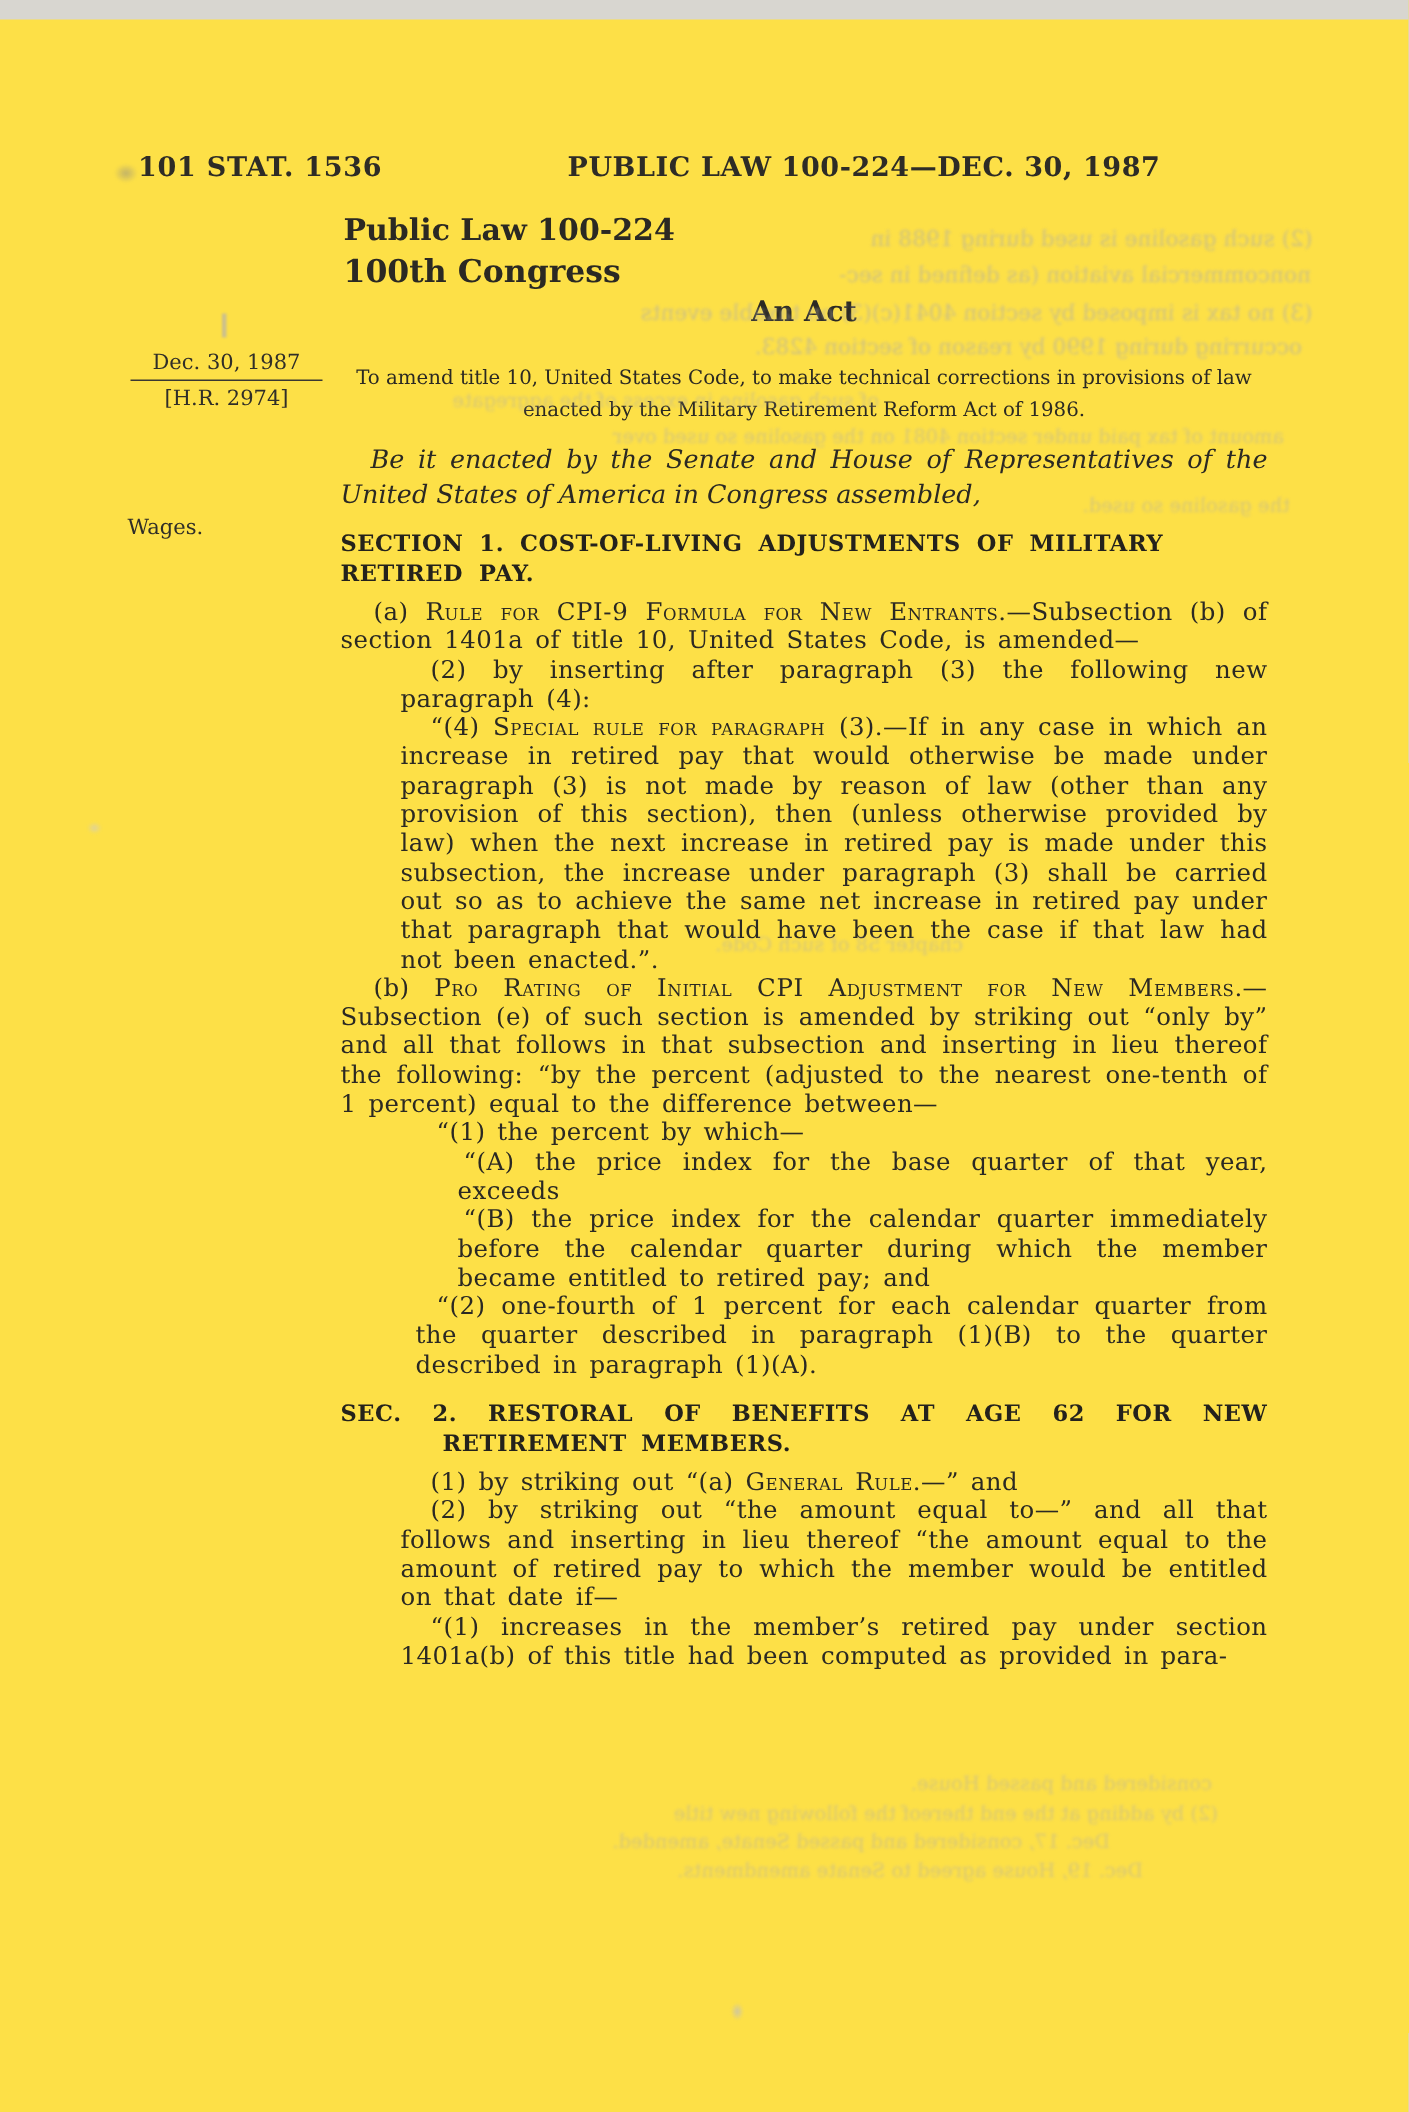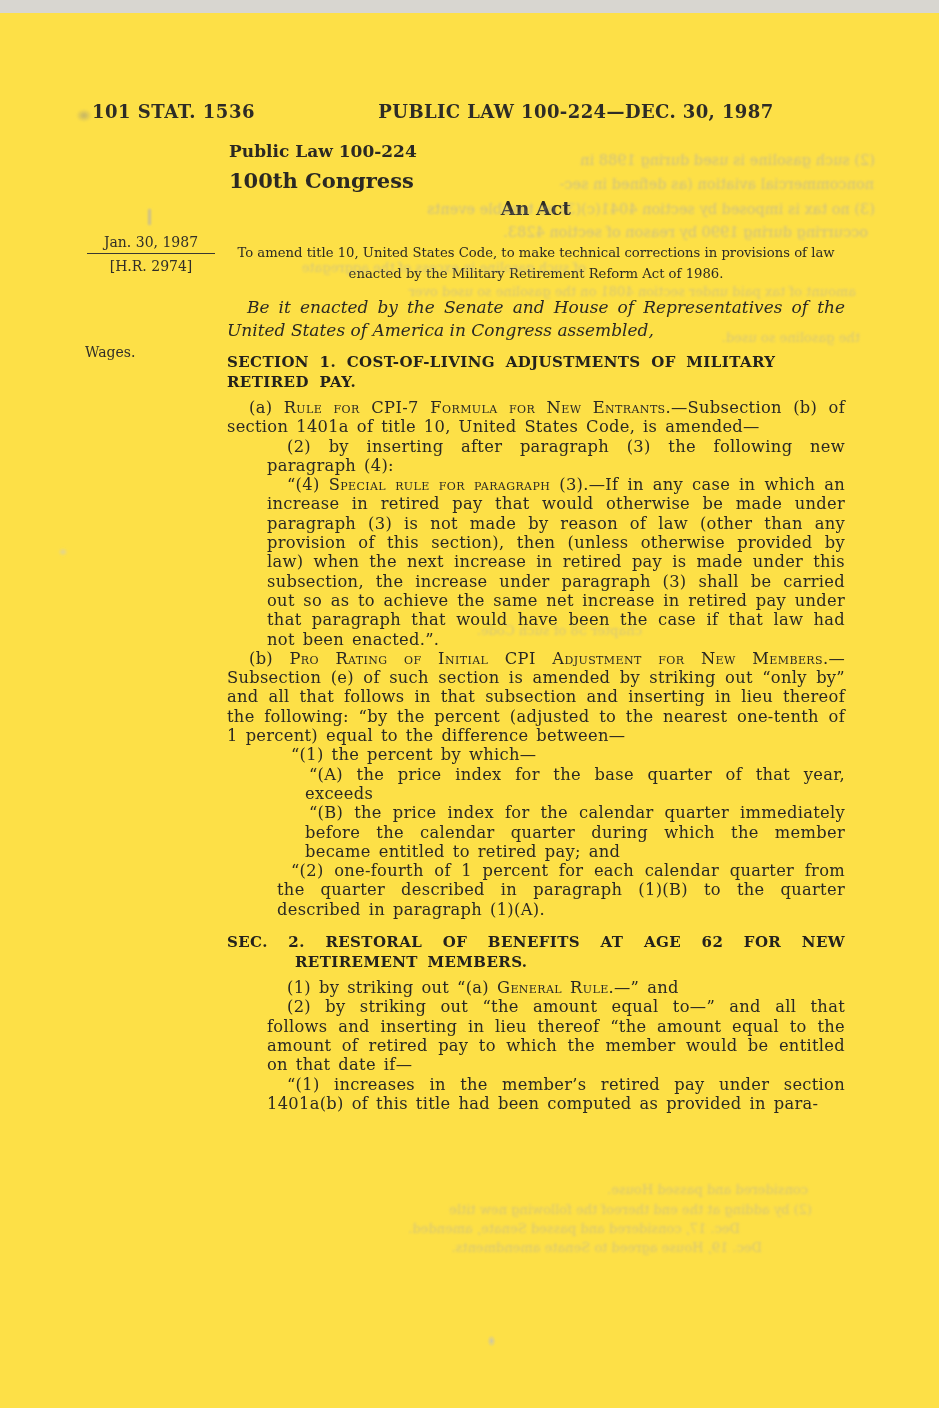--- a/index.html
+++ b/index.html
@@ -7,21 +7,21 @@
     position:relative;width:939px;height:1408px;margin:13px auto;overflow:hidden;
     background:radial-gradient(ellipse at 48% 38%, #f3f2ee 0%, #f1efe9 55%, #ecead3e 100%);
     background-color:#fde047;
     font-family:"DejaVu Serif","Liberation Serif",serif;
     color:#2b2923;
   }
   
   .stat-no{position:absolute;top:88px;left:92px;font-size:18px;font-weight:bold;letter-spacing:.5px;color:#2e2c26;}
   .law-head{position:absolute;top:88px;left:227px;width:618px;text-align:center;font-size:18px;font-weight:bold;letter-spacing:.4px;color:#2e2c26;padding-left:40px;}
   
-  .law-name{position:absolute;top:128px;left:229px;font-size:17px;font-weight:bold;}
+  .law-name{position:absolute;top:128px;left:229px;font-size:20px;font-weight:bold;}
   .congress{position:absolute;top:155px;left:229px;font-size:21px;font-weight:bold;}
   .an-act{position:absolute;top:184px;left:227px;width:618px;text-align:center;font-size:19px;font-weight:bold;}
   
   .note-block{position:absolute;top:221px;left:85px;width:132px;text-align:center;font-size:14px;color:#302e28;}
   .note-rule{height:1px;background:#3a3832;margin:3px 2px 4px 2px;}
   .note-wages{position:absolute;top:331px;left:85px;font-size:14px;color:#302e28;}
   
   .content{position:absolute;top:229px;left:227px;width:618px;}
   .preamble{margin:0;text-align:center;font-size:13.2px;line-height:21px;color:#2b2923;}
   .enacting{margin:12px 0 0 0;font-style:italic;font-size:17px;line-height:22.5px;text-align:justify;text-indent:20px;}
@@ -55,33 +55,33 @@
 <div class="page">
 
   <div class="stat-no">101 STAT. 1536</div>
   <div class="law-head">PUBLIC LAW 100-224—DEC. 30, 1987</div>
 
   <div class="law-name">Public Law 100-224</div>
   <div class="congress">100th Congress</div>
   <div class="an-act">An Act</div>
 
   <div class="note-block">
-    <div class="note-date">Jan. 30, 1987</div>
+    <div class="note-date">Dec. 30, 1987</div>
     <div class="note-rule"></div>
     <div class="note-bill">[H.R. 2974]</div>
   </div>
   <div class="note-wages">Wages.</div>
 
   <div class="content">
     <p class="preamble">To amend title 10, United States Code, to make technical corrections in provisions of law enacted by the Military Retirement Reform Act of 1986.</p>
     <p class="enacting">Be it enacted by the Senate and House of Representatives of the United States of America in Congress assembled,</p>
 
     <h2 class="sec-head">SECTION 1. COST-OF-LIVING ADJUSTMENTS OF MILITARY RETIRED PAY.</h2>
 
-    <p class="p sub"><span>(a) </span><span class="sc">Rule for CPI-7 Formula for New Entrants</span><span>.—Subsection (b) of section 1401a of title 10, United States Code, is amended—</span></p>
+    <p class="p sub"><span>(a) </span><span class="sc">Rule for CPI-9 Formula for New Entrants</span><span>.—Subsection (b) of section 1401a of title 10, United States Code, is amended—</span></p>
     <p class="p ind1">(2) by inserting after paragraph (3) the following new paragraph (4):</p>
     <p class="p ind1"><span>“(4) </span><span class="sc">Special rule for paragraph</span><span> (3).—If in any case in which an increase in retired pay that would otherwise be made under paragraph (3) is not made by reason of law (other than any provision of this section), then (unless otherwise provided by law) when the next increase in retired pay is made under this subsection, the increase under paragraph (3) shall be carried out so as to achieve the same net increase in retired pay under that paragraph that would have been the case if that law had not been enacted.”.</span></p>
     <p class="p sub"><span>(b) </span><span class="sc">Pro Rating of Initial CPI Adjustment for New Members</span><span>.—Subsection (e) of such section is amended by striking out “only by” and all that follows in that subsection and inserting in lieu thereof the following: “by the percent (adjusted to the nearest one-tenth of 1 percent) equal to the difference between—</span></p>
     <p class="p ind2">“(1) the percent by which—</p>
     <p class="p ind3">“(A) the price index for the base quarter of that year, exceeds</p>
     <p class="p ind3">“(B) the price index for the calendar quarter immediately before the calendar quarter during which the member became entitled to retired pay; and</p>
     <p class="p ind2">“(2) one-fourth of 1 percent for each calendar quarter from the quarter described in paragraph (1)(B) to the quarter described in paragraph (1)(A).</p>
 
     <h2 class="sec-head hang">SEC. 2. RESTORAL OF BENEFITS AT AGE 62 FOR NEW RETIREMENT MEMBERS.</h2>
 

